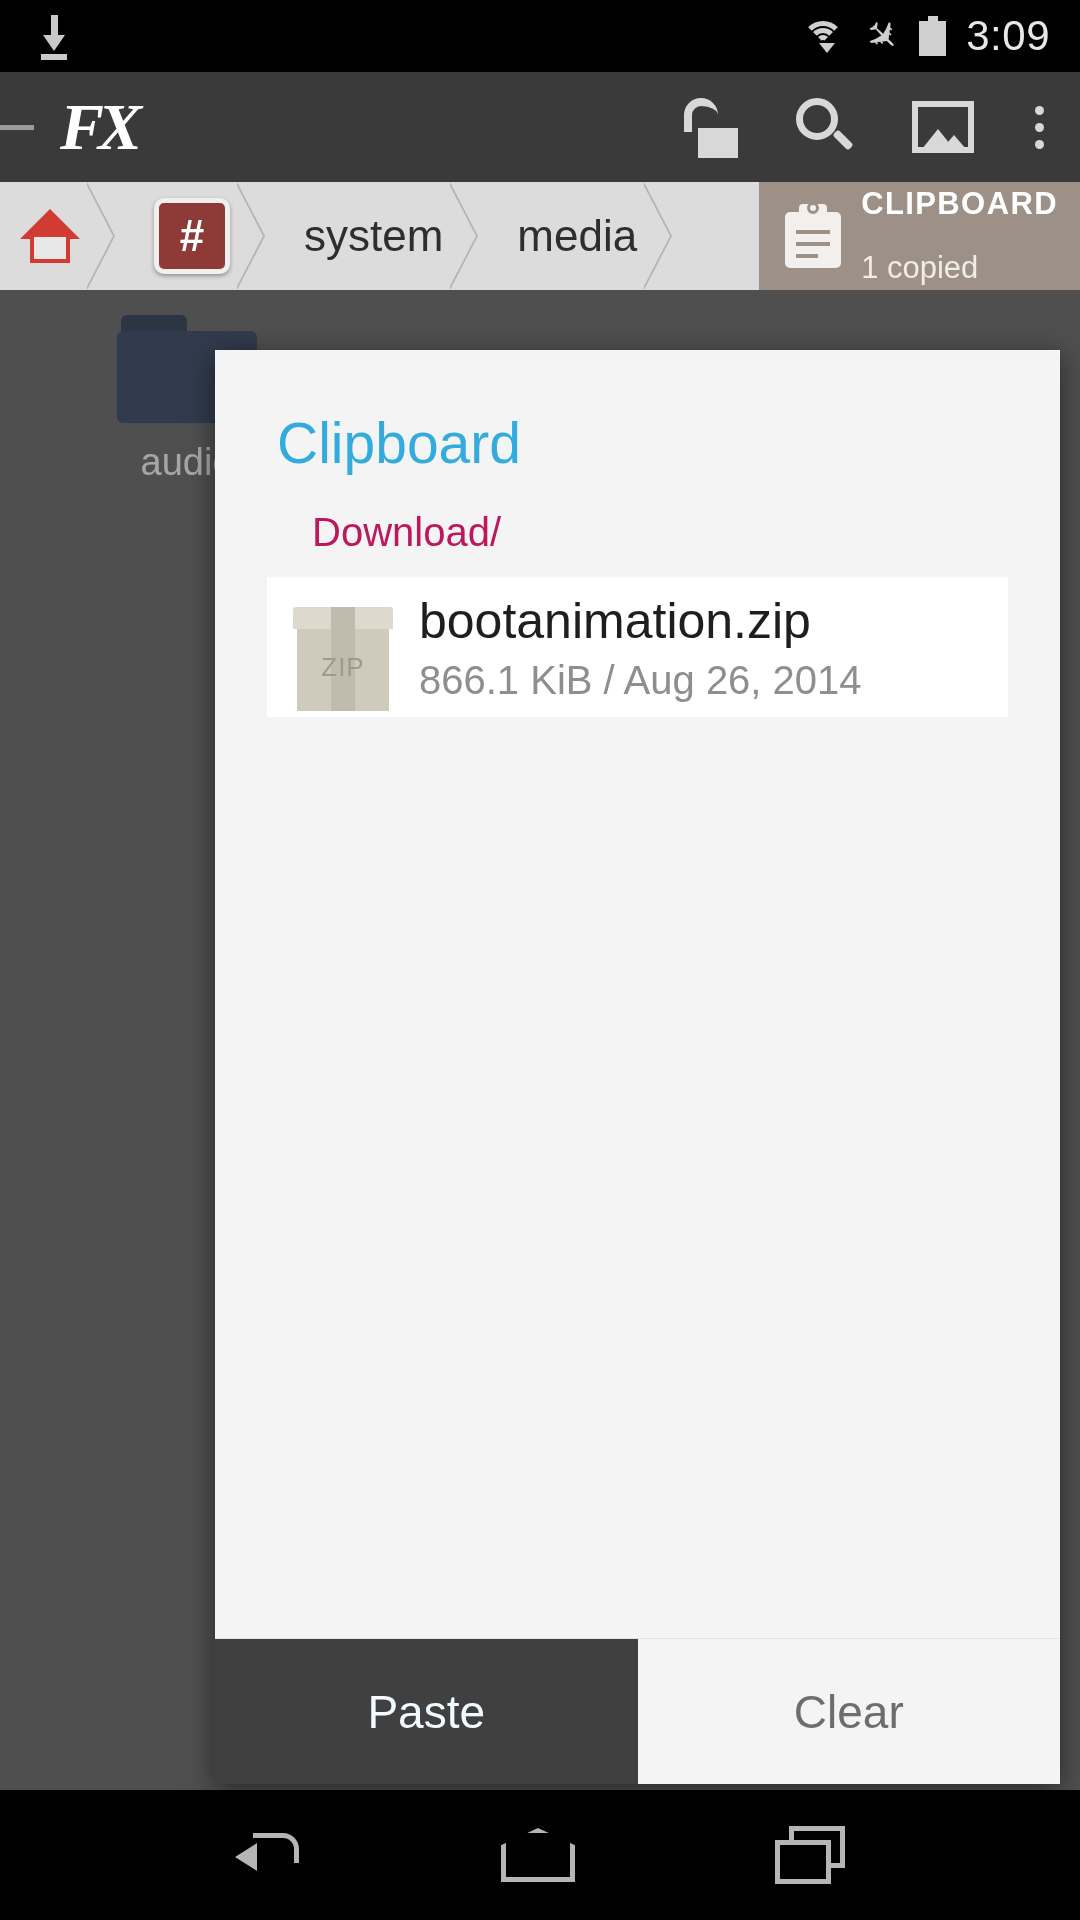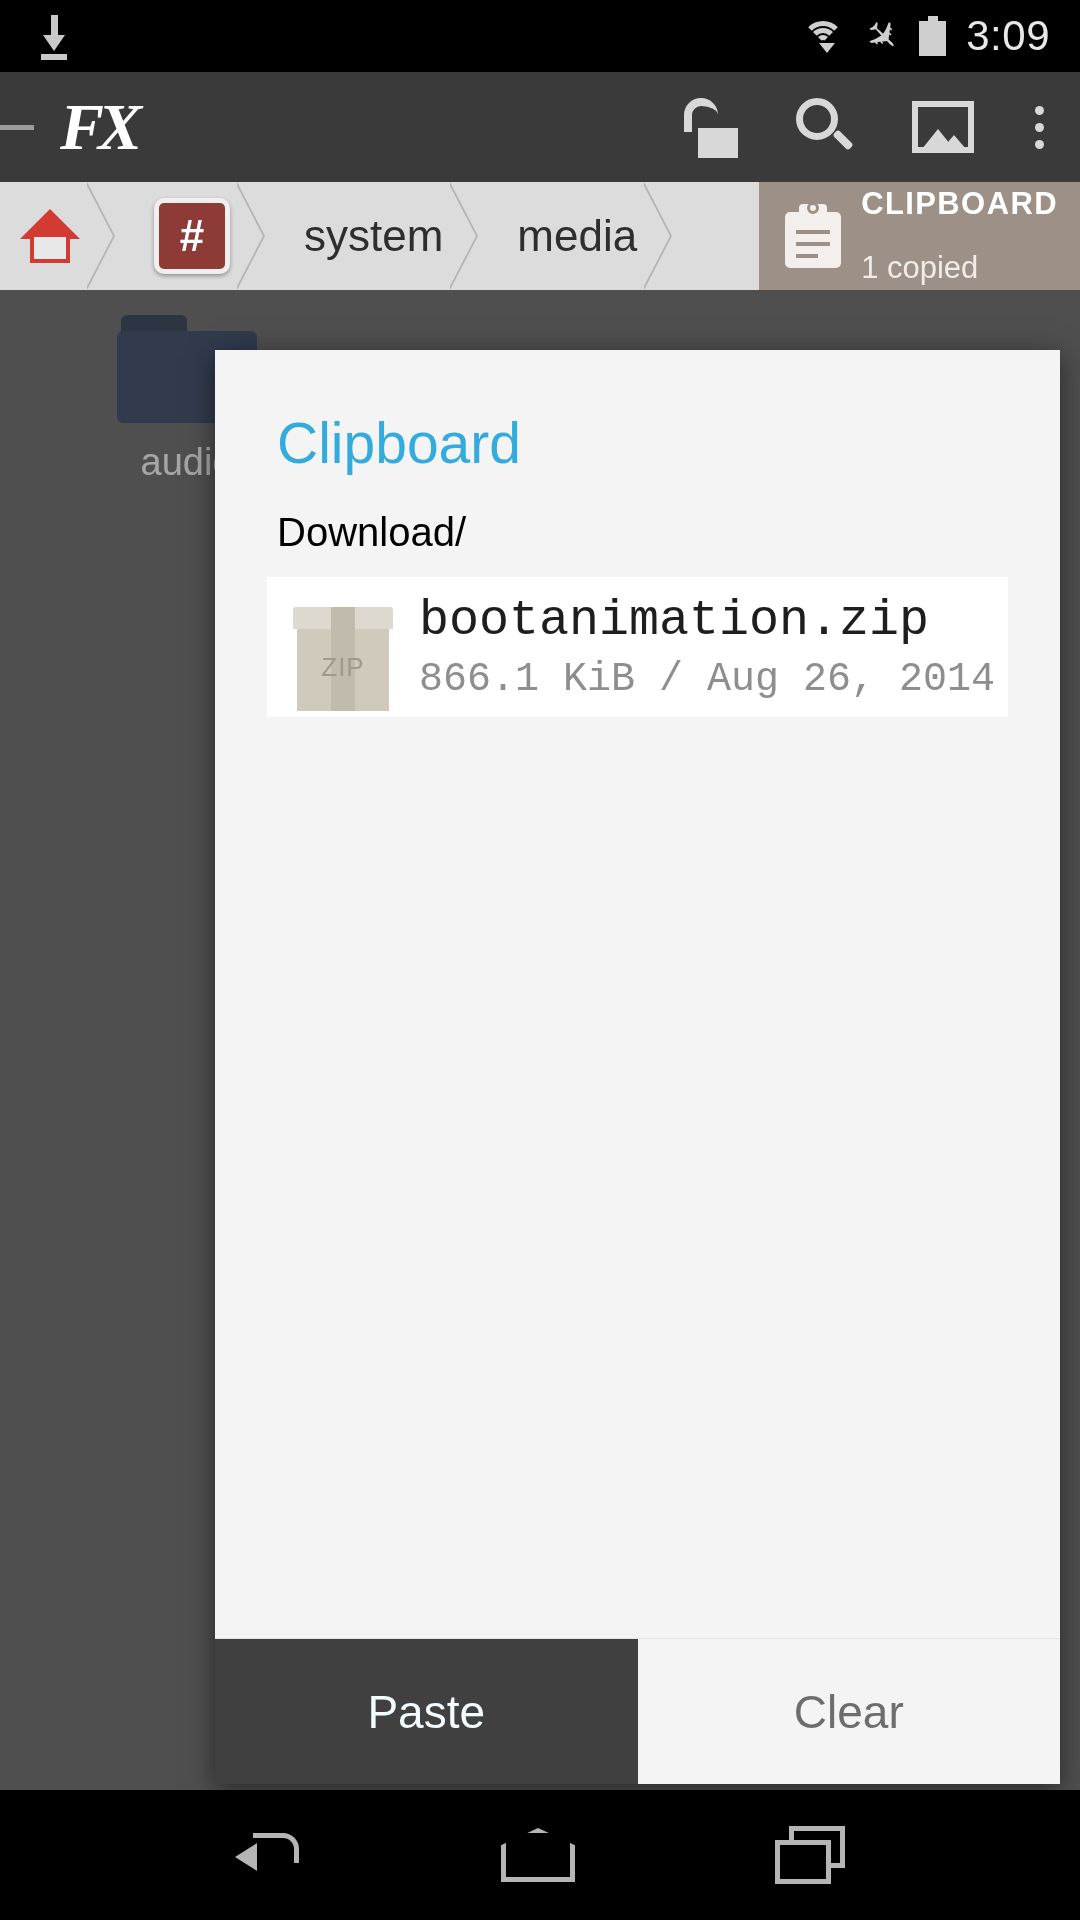--- a/index.html
+++ b/index.html
@@ -133,32 +133,32 @@
   .file-label { margin-top:16px; font-size:38px; color:#e6e6e6; white-space:nowrap; }
 
   
   .scrim { position:absolute; top:290px; left:0; width:1080px; height:1500px; background:rgba(0,0,0,0.28); }
   .dialog {
     position:absolute; left:215px; top:350px; width:845px; height:1434px;
     background:#f4f4f4; box-shadow:0 6px 26px rgba(0,0,0,.5);
     display:flex; flex-direction:column;
   }
   .dlg-title { color:#33acdd; font-size:57px; padding:60px 0 0 62px; font-weight:400; }
-  .dlg-sub { color:#000000; font-size:40px; padding:34px 16px 0 62px; }
+  .dlg-sub { color:#be185d; font-size:40px; padding:34px 16px 0 62px;margin-left:35px; }
   .dlg-body { flex:1; padding:22px 52px 0 52px; }
   .file-row {
     background:#fff; display:flex; align-items:center; gap:26px;
     padding:24px 26px; height:140px;
   }
   .zip-ico { width:100px; height:80px; position:relative; flex:0 0 auto; }
   .zip-ico .lid { position:absolute; left:0; top:0; width:100px; height:22px; background:#ddd9cf; border-radius:3px 3px 0 0; }
   .zip-ico .box { position:absolute; left:4px; top:20px; width:92px; height:84px; background:#cfcabb; }
   .zip-ico .strip { position:absolute; left:38px; top:0; width:24px; height:104px; background:#c0bbac; }
   .zip-ico .zt { position:absolute; left:0; bottom:4px; width:100px; text-align:center; font-size:26px; color:#a09a8c; letter-spacing:1px; }
-  .file-meta { display:flex; flex-direction:column; gap:8px; min-width:0;font-family:Liberation Mono, monospace; }
+  .file-meta { display:flex; flex-direction:column; gap:8px; min-width:0; }
   .file-name { font-size:50px; color:#1e1e1e; white-space:nowrap; overflow:hidden; }
   .file-sub { font-size:40px; color:#8e8e8e; white-space:nowrap; }
   .dlg-actions { display:flex; height:146px; border-top:1px solid #e3e3e3; }
   .btn { flex:1; display:flex; align-items:center; justify-content:center; font-size:46px; cursor:pointer; }
   .btn-paste { background:#404040; color:#f2fbff; }
   .btn-clear { background:#f4f4f4; color:#6d6d6d; }
 
   
   .navbar {
     position:absolute; left:0; bottom:0; width:1080px; height:130px;

